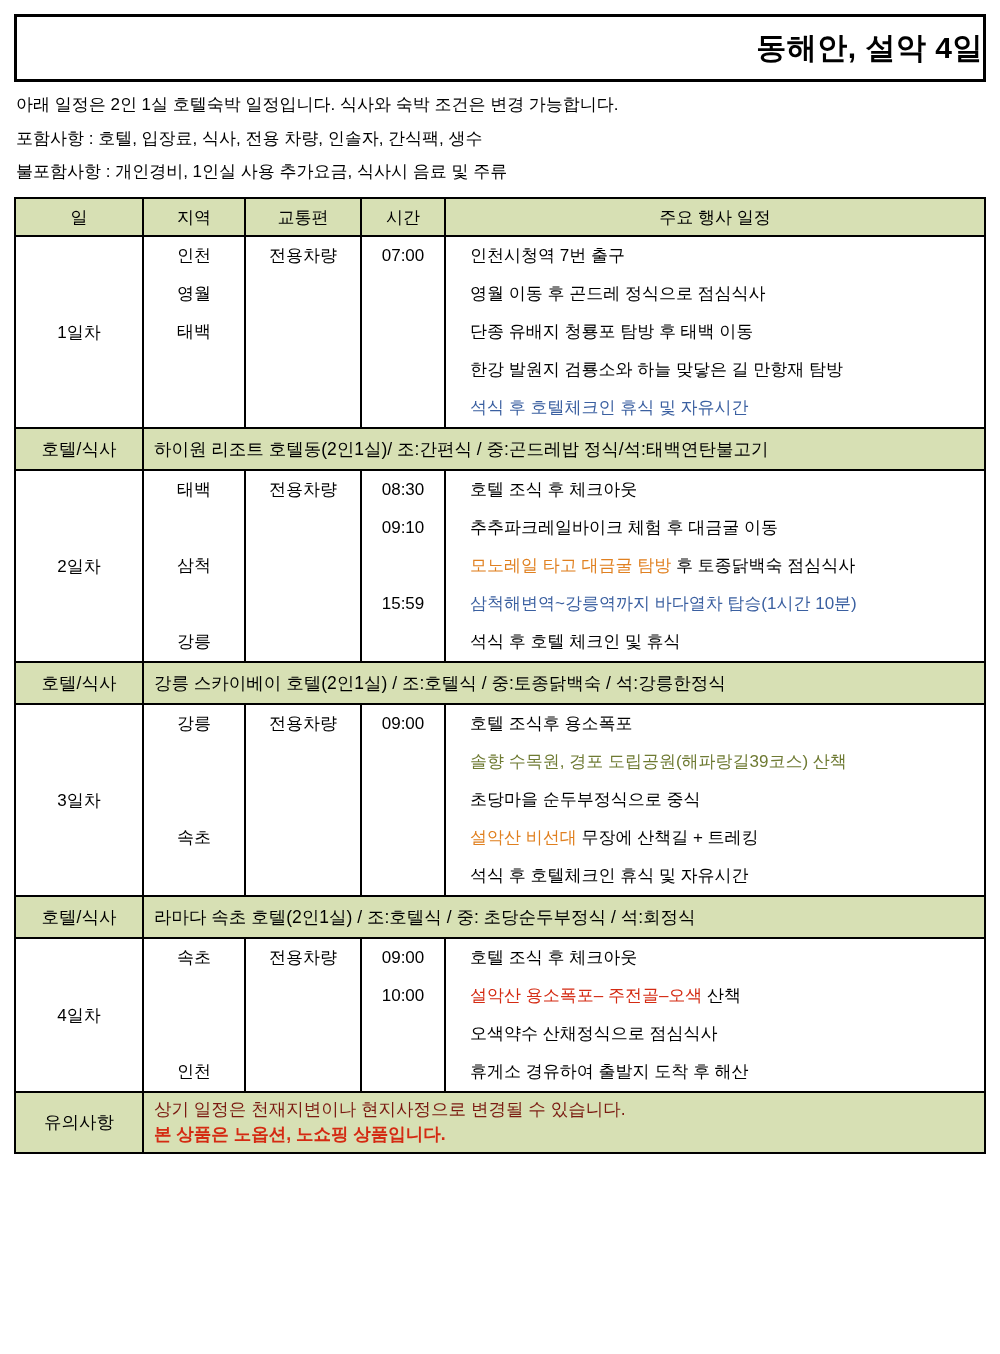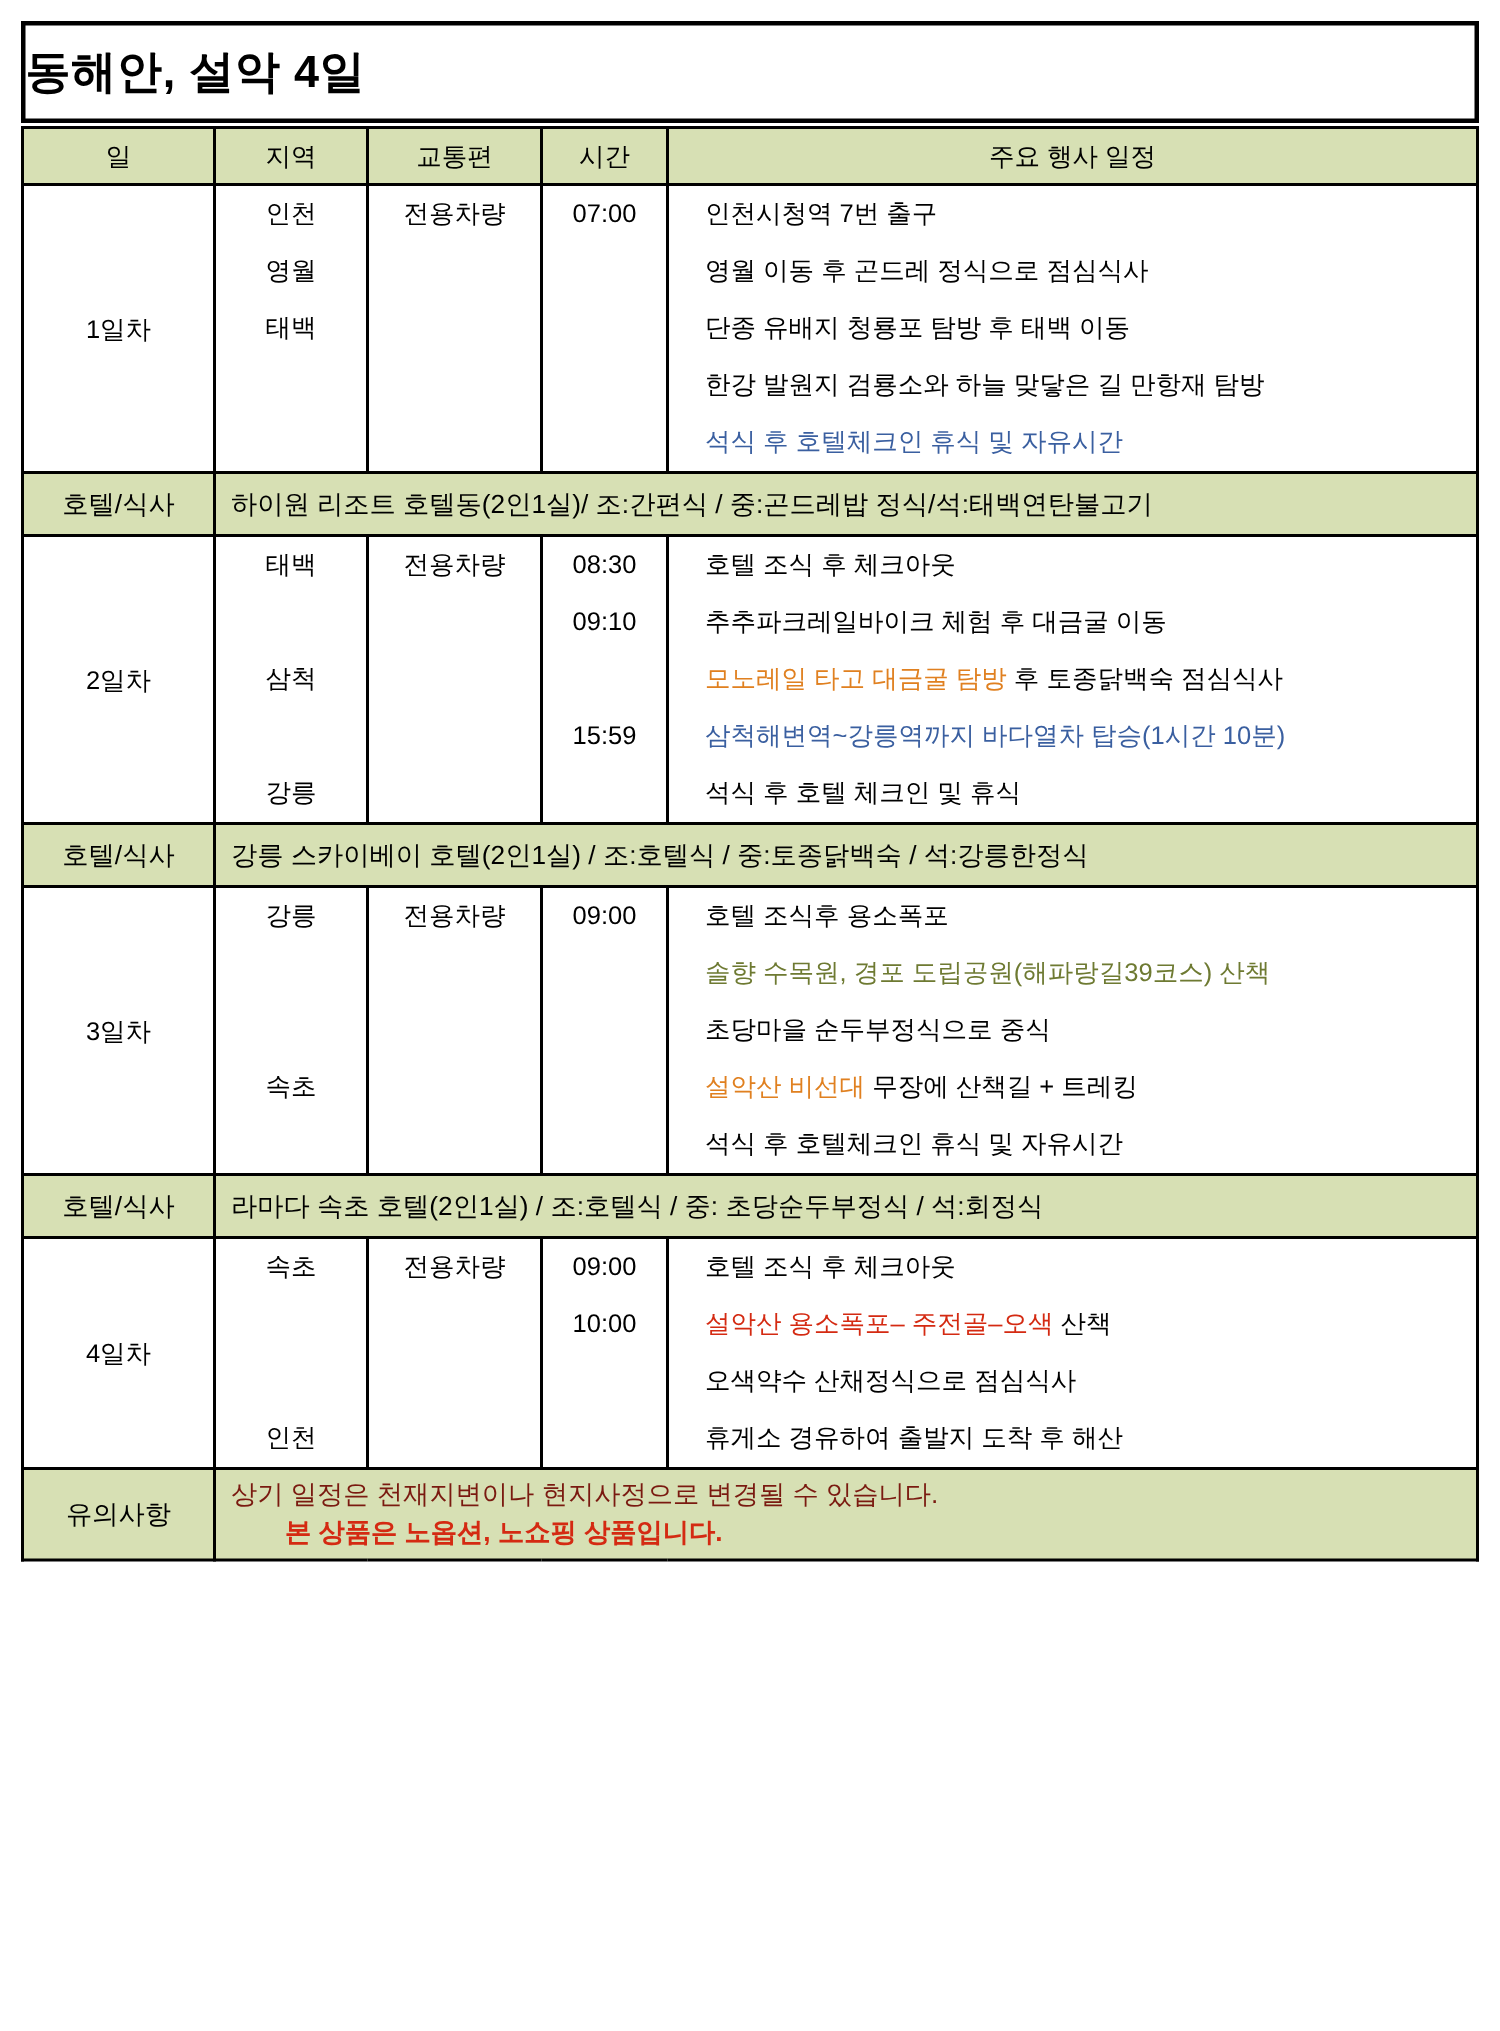--- a/index.html
+++ b/index.html
@@ -19,21 +19,21 @@
     height: 1354px;
     box-sizing: border-box;
     padding: 10px 14px 0 14px;
     position: relative;
   }
   .title-box {
     border: 3px solid #000;
     height: 62px;
     display: flex;
     align-items: center;
-    justify-content: flex-start;
+    justify-content: flex-end;
     margin: 4px 0 0 0;
   }
   .title-box .title {
     font-size: 30px;
     font-weight: bold;
     letter-spacing: 0.5px;
   }
   .notes {
     margin: 14px 2px 10px 2px;
   }
@@ -88,21 +88,21 @@
   .areacell .line { text-align: center; }
   .transcell .line { text-align: center; }
   .timecell .line { text-align: center; }
   .plancell .line { text-align: left; padding-left: 24px; }
 
   .blue   { color: #3a5fa0; }
   .orange { color: #e08020; }
   .olive  { color: #6e7a32; }
   .red    { color: #d42a12; }
   .maroon { color: #7a1a10; }
-  .bold   { font-weight: bold; margin-left: 36px; }
+  .bold   { font-weight: bold; }
 
   .greenrow td {
     background: #d7e0b4;
     height: 40px;
   }
   .greenrow .label {
     text-align: center;
     font-size: 17.5px;
     margin-left: 44px;
   }
@@ -129,20 +129,25 @@
 </style>
 </head>
 <body>
 
 <div class="page">
 
   <div class="title-box">
     <div class="title">동해안, 설악 4일</div>
   </div>
 
+  <div class="notes">
+    <div>아래 일정은 2인 1실 호텔숙박 일정입니다. 식사와 숙박 조건은 변경 가능합니다.</div>
+    <div>포함사항 : 호텔, 입장료, 식사, 전용 차량, 인솔자, 간식팩, 생수</div>
+    <div>불포함사항 : 개인경비, 1인실 사용 추가요금, 식사시 음료 및 주류</div>
+  </div>
 
   <table class="sched">
     <colgroup>
       <col class="col-day">
         <col class="col-area">
         <col class="col-trans">
         <col class="col-time">
         <col class="col-plan">
     </colgroup>
     <tbody>

